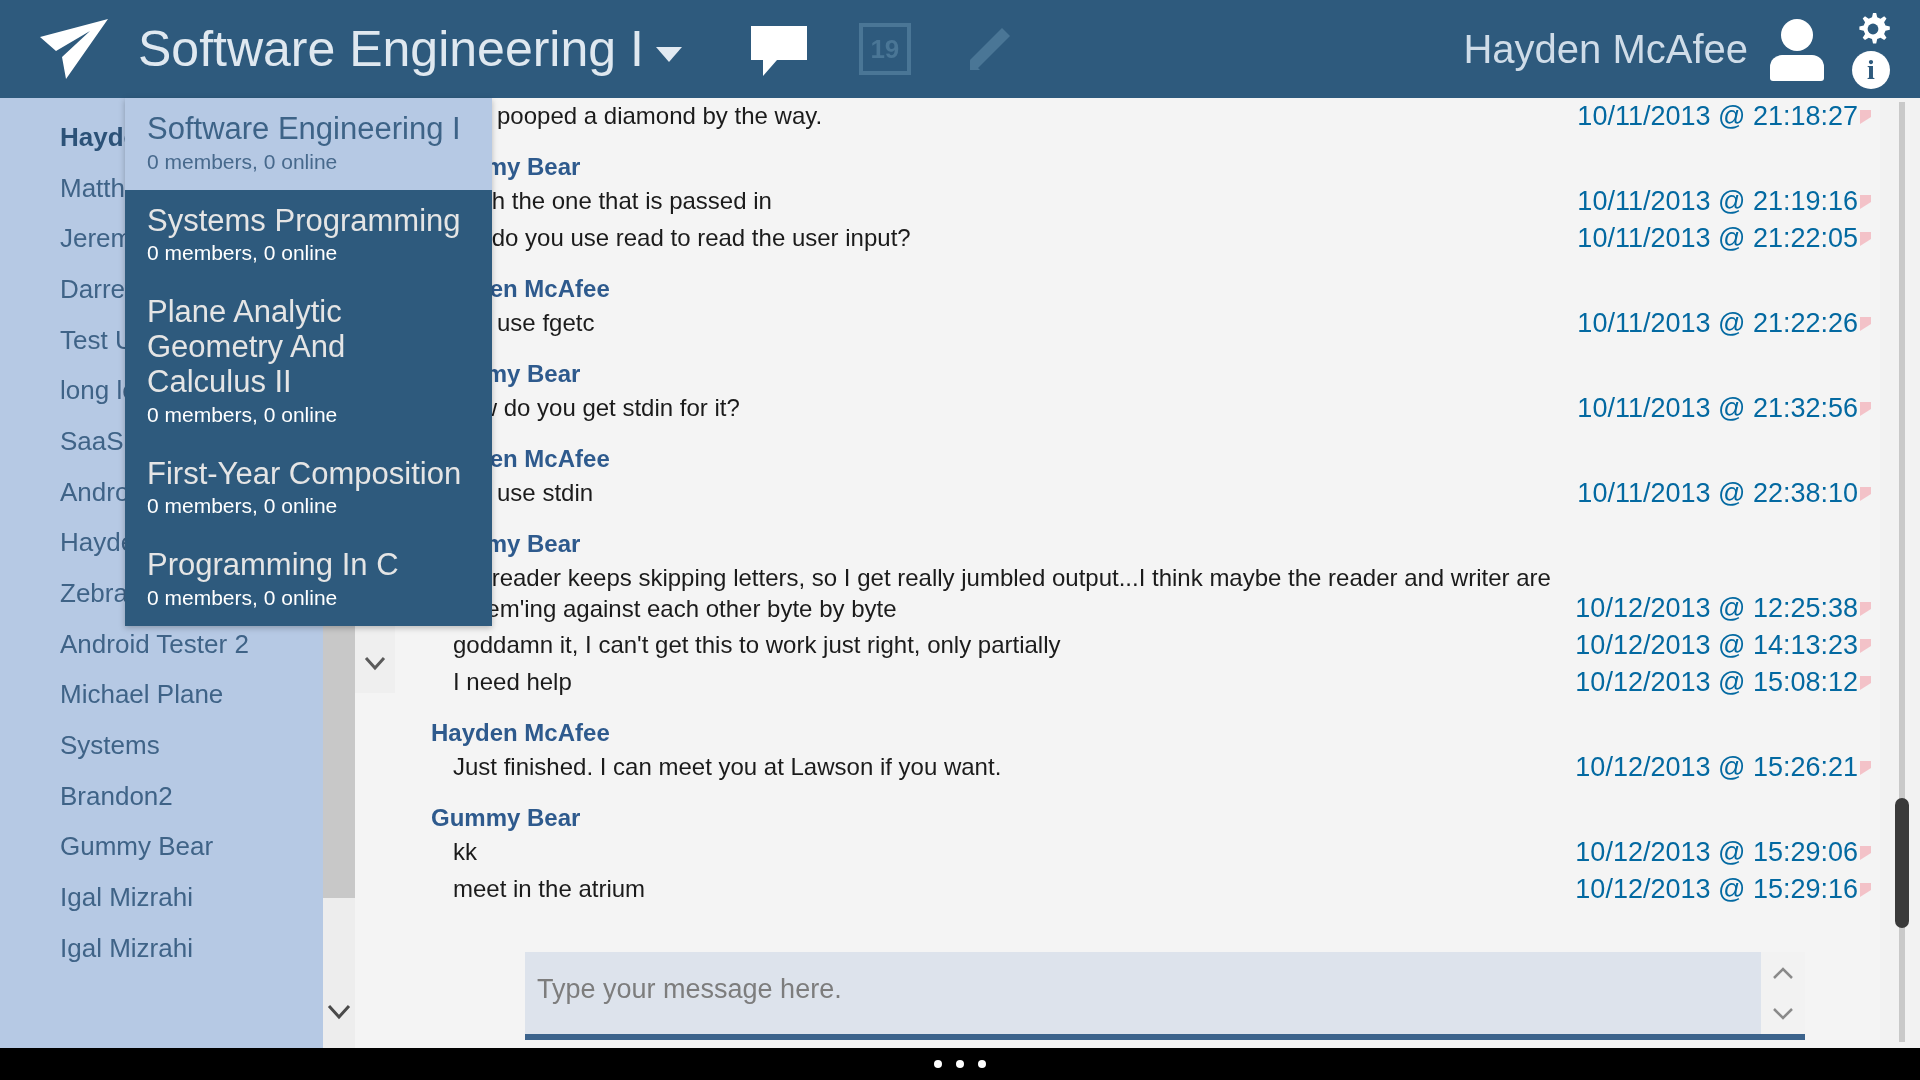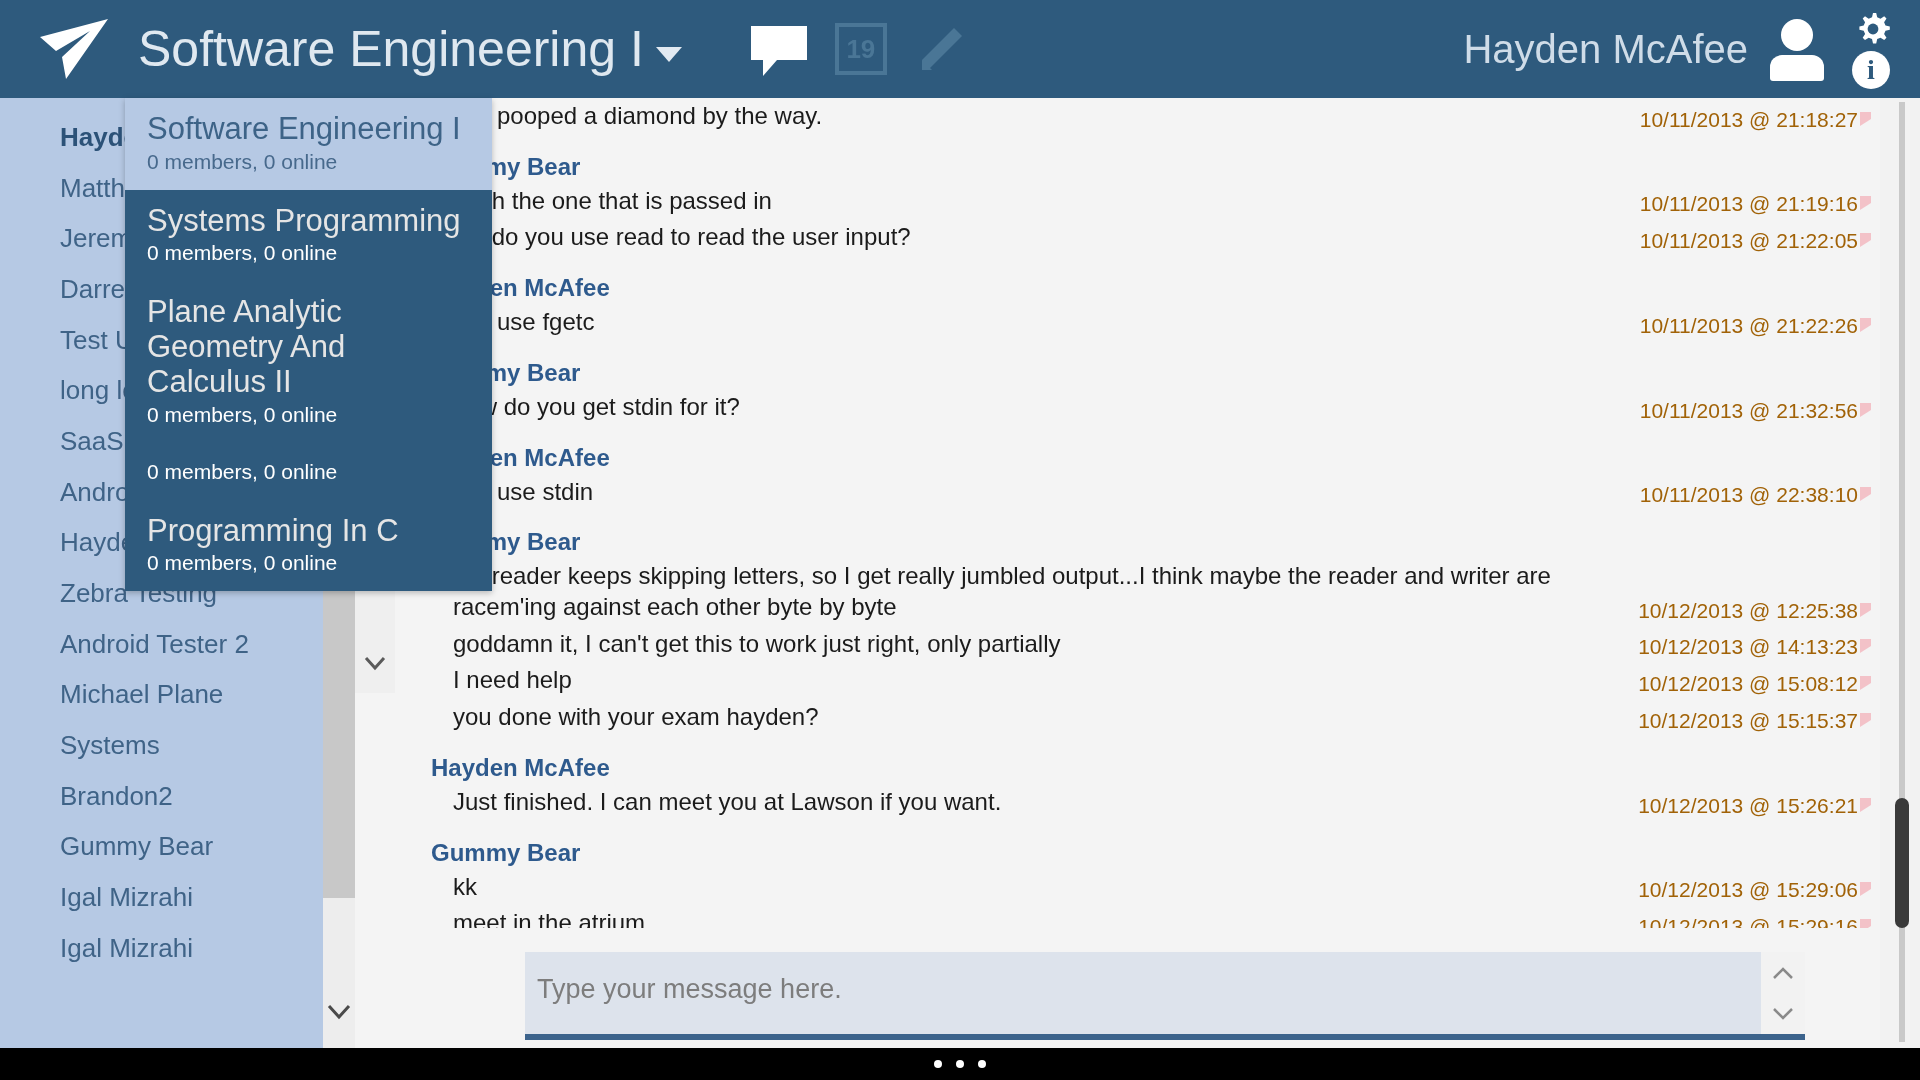--- a/index.html
+++ b/index.html
@@ -50,21 +50,21 @@
     width: 0; height: 0;
     border-left: 13px solid transparent;
     border-right: 13px solid transparent;
     border-top: 15px solid #e2eaf2;
   }
 
   #header-nav {
     display: flex;
     align-items: flex-start;
     margin-left: 66px;
-    gap: 20px;
+    gap: 44px;
   }
 
   .hdr-icon-btn {
     width: 62px; height: 62px;
     display: flex; align-items: center; justify-content: center;
     cursor: pointer;
   }
 
   
   #chat-bubble-icon { position: relative; width: 56px; height: 46px; }
@@ -263,22 +263,22 @@
   .msg-text {
     flex: 1 1 auto;
     padding-left: 58px;
     font-size: 24px;
     color: #1b1b1b;
     line-height: 1.28;
     font-family: "Liberation Sans Narrow", "Liberation Sans", sans-serif;
   }
   .msg-time {
     flex: 0 0 auto;
-    font-size: 21px;
-    color: #a16207;
+    font-size: 27px;
+    color: #0369a1;
     white-space: nowrap;
     padding-right: 4px;
     align-self: flex-end;
     position: relative;
   }
   .msg-flag {
     display: inline-block;
     width: 0; height: 0;
     margin-left: 2px;
     border-top: 7px solid #f3c2c8;
@@ -508,24 +508,20 @@
             <div class="msg-time"><span>10/12/2013 @ 12:25:38</span><span class="msg-flag"></span></div>
           </div>
           <div class="msg-row">
             <div class="msg-text">goddamn it, I can't get this to work just right, only partially</div>
             <div class="msg-time"><span>10/12/2013 @ 14:13:23</span><span class="msg-flag"></span></div>
           </div>
           <div class="msg-row">
             <div class="msg-text">I need help</div>
             <div class="msg-time"><span>10/12/2013 @ 15:08:12</span><span class="msg-flag"></span></div>
           </div>
-          <div class="msg-row">
-            <div class="msg-text">you done with your exam hayden?</div>
-            <div class="msg-time"><span>10/12/2013 @ 15:15:37</span><span class="msg-flag"></span></div>
-          </div>
         </div>
         <div class="msg-group">
           <div class="group-author">Hayden McAfee</div>
           <div class="msg-row">
             <div class="msg-text">Just finished. I can meet you at Lawson if you want.</div>
             <div class="msg-time"><span>10/12/2013 @ 15:26:21</span><span class="msg-flag"></span></div>
           </div>
         </div>
         <div class="msg-group">
           <div class="group-author">Gummy Bear</div>
@@ -567,20 +563,21 @@
       </div>
       <div class="dropdown-item">
         <div class="dd-title">Systems Programming</div>
         <div class="dd-sub">0 members, 0 online</div>
       </div>
       <div class="dropdown-item">
         <div class="dd-title">Plane Analytic Geometry And Calculus II</div>
         <div class="dd-sub">0 members, 0 online</div>
       </div>
       <div class="dropdown-item">
+        <div class="dd-title">First-Year Composition</div>
         <div class="dd-sub">0 members, 0 online</div>
       </div>
       <div class="dropdown-item">
         <div class="dd-title">Programming In C</div>
         <div class="dd-sub">0 members, 0 online</div>
       </div>
     </div>
 </div>
 
 <div id="system-bar">

